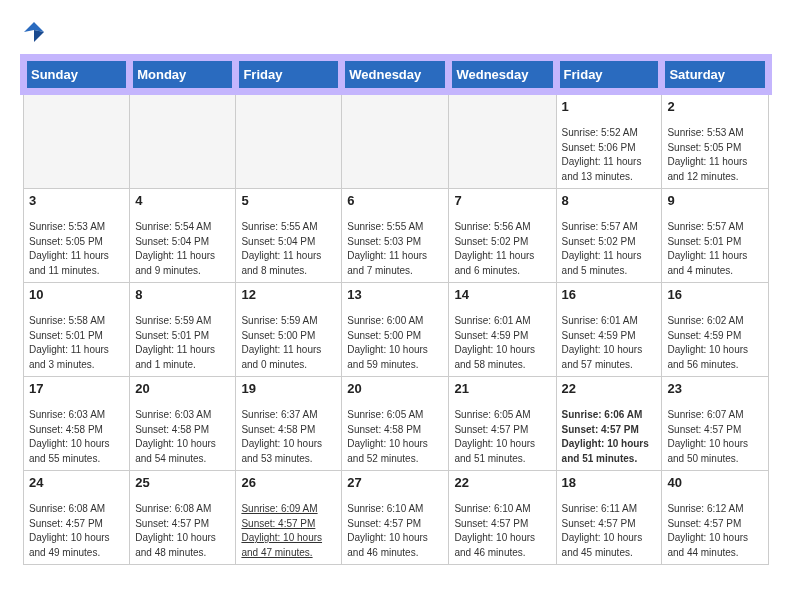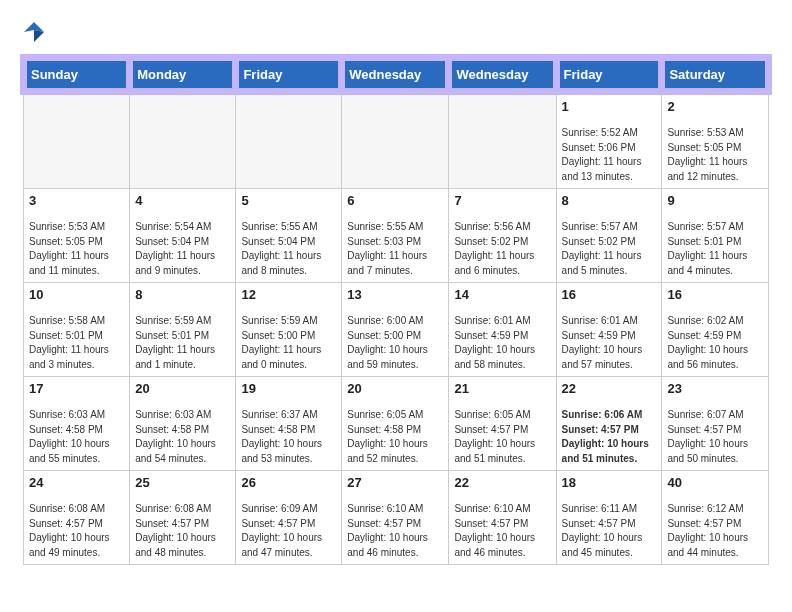--- a/index.html
+++ b/index.html
@@ -314,21 +314,21 @@
         </td>
         <td>
           <span class="day-number">25</span>
           <div class="day-info" style="white-space: pre-line;">Sunrise: 6:08 AM
 Sunset: 4:57 PM
 Daylight: 10 hours
 and 48 minutes.</div>
         </td>
         <td>
           <span class="day-number">26</span>
-          <div class="day-info" style="white-space: pre-line;">Sunrise: 6:09 AM
+          <div class="day-info" style="white-space: pre-line; text-decoration: underline;">Sunrise: 6:09 AM
 Sunset: 4:57 PM
 Daylight: 10 hours
 and 47 minutes.</div>
         </td>
         <td>
           <span class="day-number">27</span>
           <div class="day-info" style="white-space: pre-line;">Sunrise: 6:10 AM
 Sunset: 4:57 PM
 Daylight: 10 hours
 and 46 minutes.</div>

